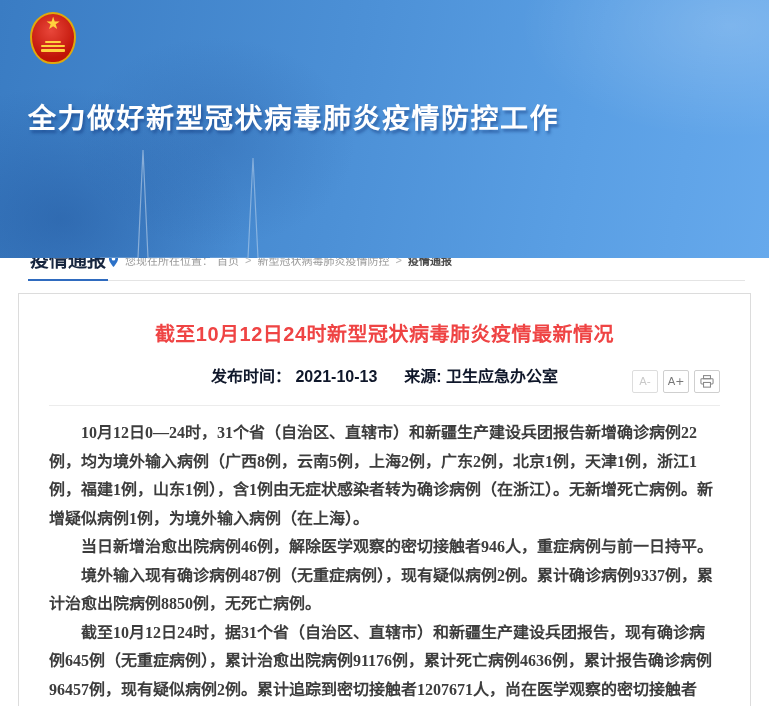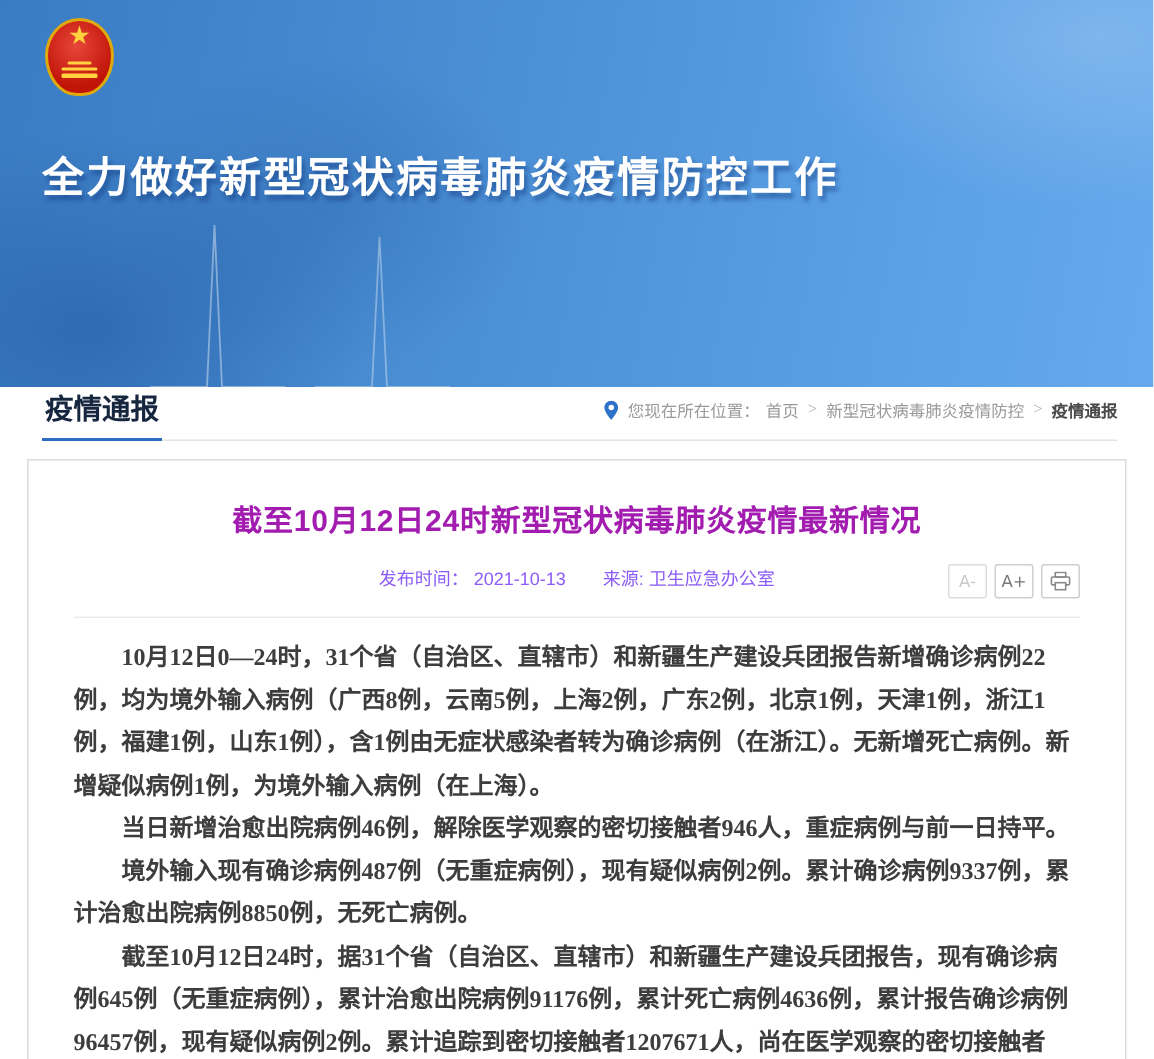--- a/index.html
+++ b/index.html
@@ -39,42 +39,42 @@
   .slogan {
     position: absolute; top: 96px; left: 28px; width: 720px;
     color: #ffffff; font-size: 28px; font-weight: bold; letter-spacing: 1.5px;
     text-shadow: 2px 3px 3px rgba(20, 60, 130, 0.55);
     white-space: nowrap;
   }
   .ecg { position: absolute; bottom: 0; left: 0; }
 
   
   .nav-wrap {
-    height: 36px; margin: 0 24px 0 28px;
-    display: flex; align-items: flex-end; justify-content: space-between;
+    height: 23px; margin: 0 24px 0 28px;
+    display: flex; align-items: flex-end; 
     border-bottom: 1px solid #e4e4e4;
   }
   .section-title {
     font-size: 19px; font-weight: bold; color: #17263f;
     padding: 0 2px 7px; border-bottom: 2px solid #2f6bbf; margin-bottom: -1px;
   }
-  .breadcrumb { display: flex; align-items: center; font-size: 11px; color: #9a9a9a; margin-bottom: 12px; font-family: Liberation Serif, serif; }
+  .breadcrumb { display: flex; align-items: center; font-size: 11px; color: #9a9a9a; margin-bottom: 12px; }
   .breadcrumb .pin { margin-right: 6px; display: inline-flex; }
   .breadcrumb a { color: #9a9a9a; text-decoration: none; margin: 0 4px; cursor: pointer; }
   .breadcrumb .sep { color: #b5b5b5; margin: 0 2px; }
   .breadcrumb .current { color: #4a4a4a; font-weight: bold; margin-left: 4px; }
 
   
   .content-box {
     margin: 12px 18px 0; border: 1px solid #dcdcdc; background: #fff;
     padding: 18px 30px 60px; min-height: 420px;
   }
   .title-block { position: relative; text-align: center; border-bottom: 1px solid #ececec; padding-bottom: 18px; }
-  .article-title { font-size: 20px; font-weight: bold; color: #a21caf; margin: 6px 0 16px; letter-spacing: 0.5px; }
-  .meta { font-size: 12px; color: #8b5cf6; }
+  .article-title { font-size: 20px; font-weight: bold; color: #ef4444; margin: 6px 0 16px; letter-spacing: 0.5px; }
+  .meta { font-size: 16px; color: #0f172a; font-weight: bold; }
   .meta .gap { display: inline-block; width: 18px; }
   .tools { position: absolute; right: 0; bottom: 12px; display: flex; gap: 5px; }
   .tool-btn {
     width: 26px; height: 23px; border: 1px solid #cfcfcf; background: #fff; border-radius: 2px;
     font-size: 11px; color: #777; cursor: pointer; display: inline-flex; align-items: center; justify-content: center;
     font-family: "DejaVu Sans", sans-serif; padding: 0;
   }
   .tool-btn.dim { color: #c9c9c9; border-color: #ddd; }
 
   .article-body {

